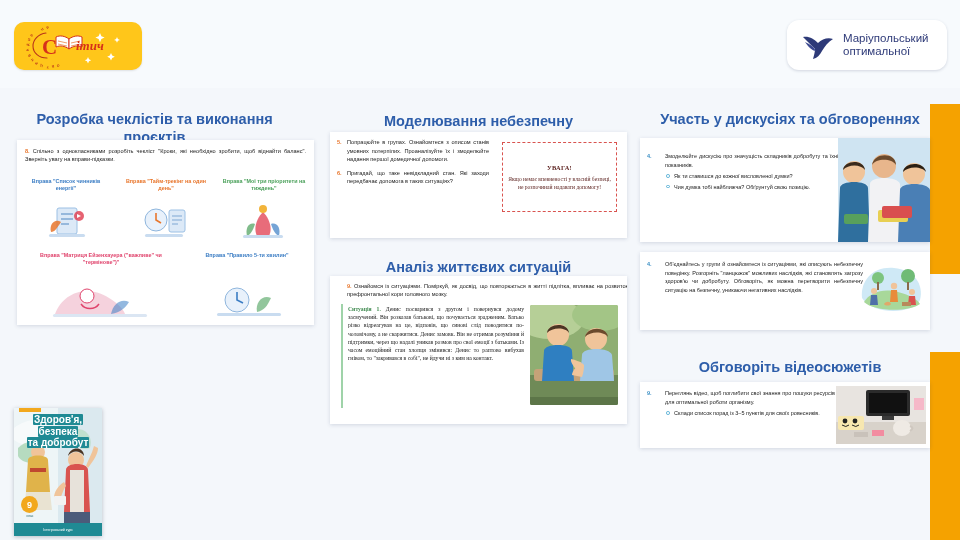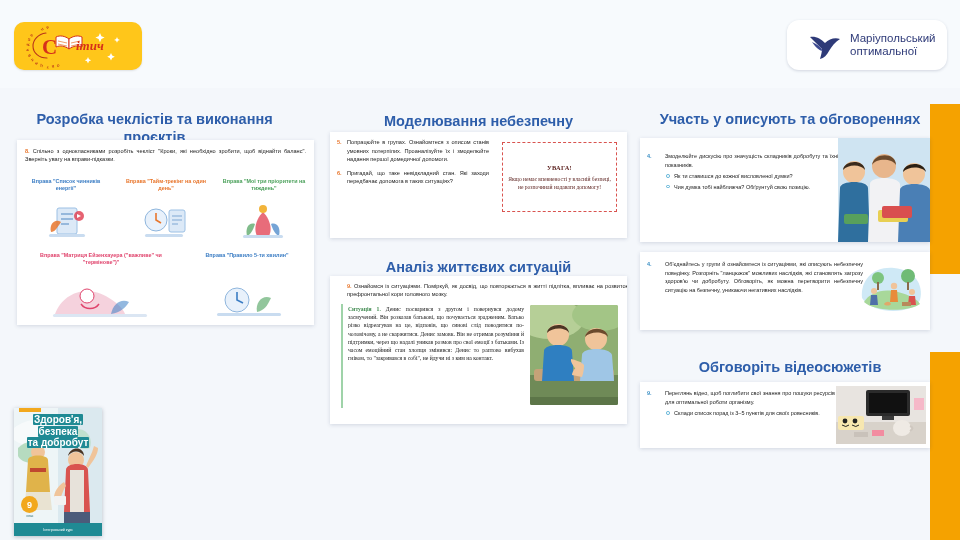--- a/index.html
+++ b/index.html
@@ -28,21 +28,21 @@
   .logo-badge .svgwrap{width:124px;height:46px;display:block;}
   .page-title{
     position:absolute;left:162px;top:24px;width:600px;height:44px;
     display:flex;align-items:center;justify-content:center;
     color:#2e5eaa;font-size:27px;font-weight:bold;letter-spacing:.2px;
     white-space:nowrap;
   }
   .uni-badge{
     position:absolute;right:13px;top:20px;width:160px;height:50px;border-radius:12px;
     background:#ffffff;box-shadow:0 1px 3px rgba(40,50,90,.18);
-    display:flex;align-items:center;gap:8px;padding-left:21px;box-sizing:border-box;
+    display:flex;align-items:center;gap:8px;padding-left:14px;box-sizing:border-box;
   }
   .uni-badge .bird{width:34px;height:30px;flex:0 0 auto;}
   .uni-text{display:flex;flex-direction:column;line-height:1.12;color:#2e3a78;font-size:11.5px;}
   
   .col-head{
     position:absolute;text-align:center;color:#2e5eaa;font-weight:bold;
     font-size:14.5px;line-height:1.25;
   }
   
   .card{
@@ -300,21 +300,21 @@
 
       <circle cx="66" cy="34" r="11" fill="#f0c49a"></circle>
       <path d="M55 32 C57 21 77 21 78 32 C74 26 60 26 55 32Z" fill="#6b4a2d"></path>
       <path d="M52 50 C52 42 80 42 82 50 L84 76 L50 76Z" fill="#9fc6e6"></path>
       <path d="M52 58 C46 62 42 66 42 70 L52 72 C54 66 54 62 54 60Z" fill="#f0c49a"></path>
       <rect x="0" y="92" width="88" height="8" fill="#5c7548"></rect>
     </svg>
   </div>
 </div>
 
-<div class="col-head" style="left:640px;top:110px;width:300px;">Участь у описують та обговореннях</div>
+<div class="col-head" style="left:640px;top:110px;width:300px;">Участь у дискусіях та обговореннях</div>
 
 <div class="card" id="card-discussion">
   <div class="r-item" style="top:14px;left:16px;width:176px;">
     <span class="num">4.</span>
     <span>Змоделюйте дискусію про значущість складників добробуту та їхніх показників.</span>
     <ul class="r-bullets">
       <li>Як ти ставишся до кожної висловленої думки?</li>
       <li>Чия думка тобі найближча? Обґрунтуй свою позицію.</li>
     </ul>
   </div>

